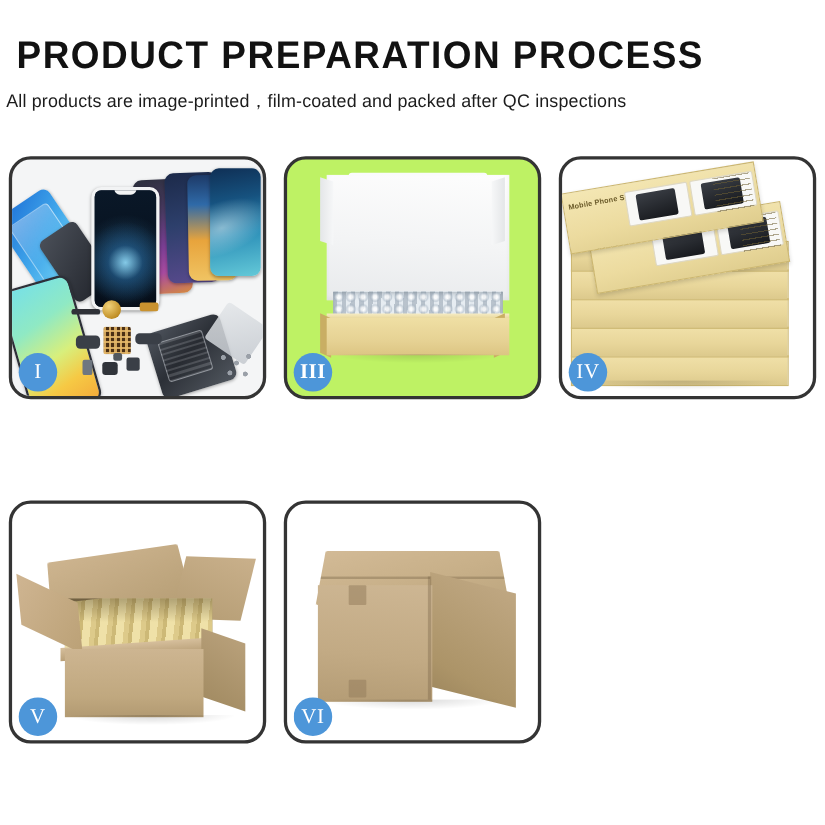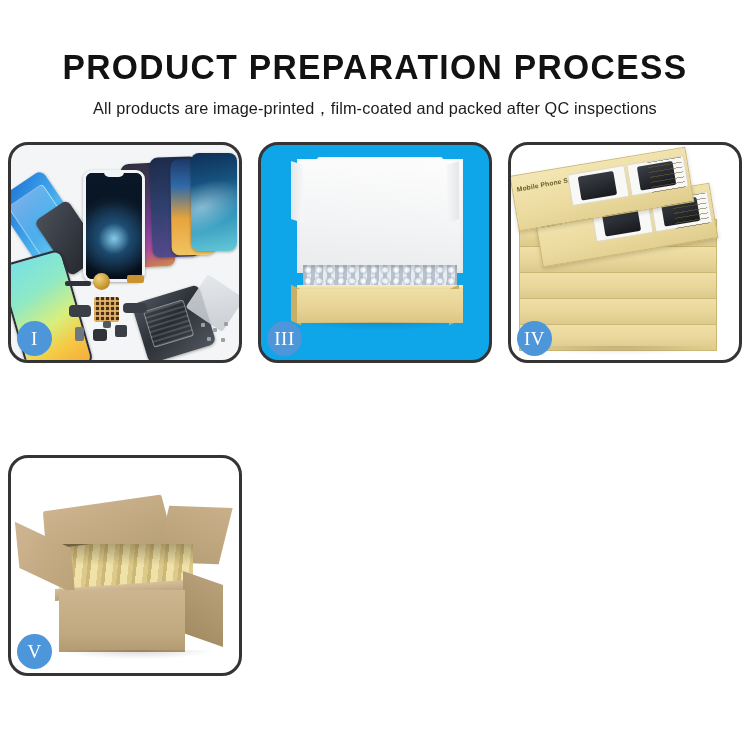--- a/index.html
+++ b/index.html
@@ -11,24 +11,24 @@
     width: 750px;
     height: 750px;
     overflow: hidden;
     font-family: "Liberation Sans", sans-serif;
     position: relative;
   }
 
   
   .header {
     position: absolute;
-    top: 16px; left: 0;
+    top: 0; left: 0;
     width: 750px;
     height: 130px;
-    text-align: center;
+    text-align: left;
   }
   .title {
     margin: 0;
     padding-top: 31px;
     font-size: 35px;
     font-weight: bold;
     letter-spacing: 1.4px;
     color: #121212;
     line-height: 40px;
     transform: scaleX(0.96);
@@ -247,21 +247,21 @@
     background: linear-gradient(104deg, rgba(255,255,255,0) 28%, rgba(255,255,255,.55) 44%, rgba(255,255,255,0) 60%);
     pointer-events: none;
   }
   .bw-seam {
     position: absolute;
     left: 58px; top: 138px; width: 112px; height: 7px;
     background: linear-gradient(180deg, rgba(255,255,255,.85), rgba(190,200,210,.55));
   }
 
   
-  .p3 { background: #0ea5e9; }
+  .p3 { background: #bef264; font-weight: bold; }
   .b3-lid {
     position: absolute;
     left: 36px; top: 14px; width: 166px; height: 114px;
     background: linear-gradient(185deg,#fdfdfd 0%,#f3f4f5 55%,#e8eaec 100%);
     box-shadow: inset 0 -2px 5px rgba(0,0,0,.05);
   }
   .b3-lid-tabL {
     position: absolute; left: 30px; top: 18px; width: 12px; height: 58px;
     background: linear-gradient(90deg,#e4e6e8,#f6f7f8);
     transform: skewY(18deg);
@@ -559,14 +559,26 @@
       </div>
       <div class="c5-rim"></div>
       <div class="c5-flapL"></div>
       <div class="c5-side"></div>
       <div class="c5-front"></div>
       <div class="c5-shadow"></div>
     </div>
     <div class="badge">V</div>
   </div>
 
+  <div class="panel p6">
+    <div class="stage">
+      <div class="c6-top"></div>
+      <div class="c6-right"></div>
+      <div class="c6-front"></div>
+      <div class="c6-edge"></div>
+      <div class="c6-tape a"></div>
+      <div class="c6-tape b"></div>
+      <div class="c6-shadow"></div>
+    </div>
+    <div class="badge">VI</div>
+  </div>
 
 </div>
 
 </body></html>

